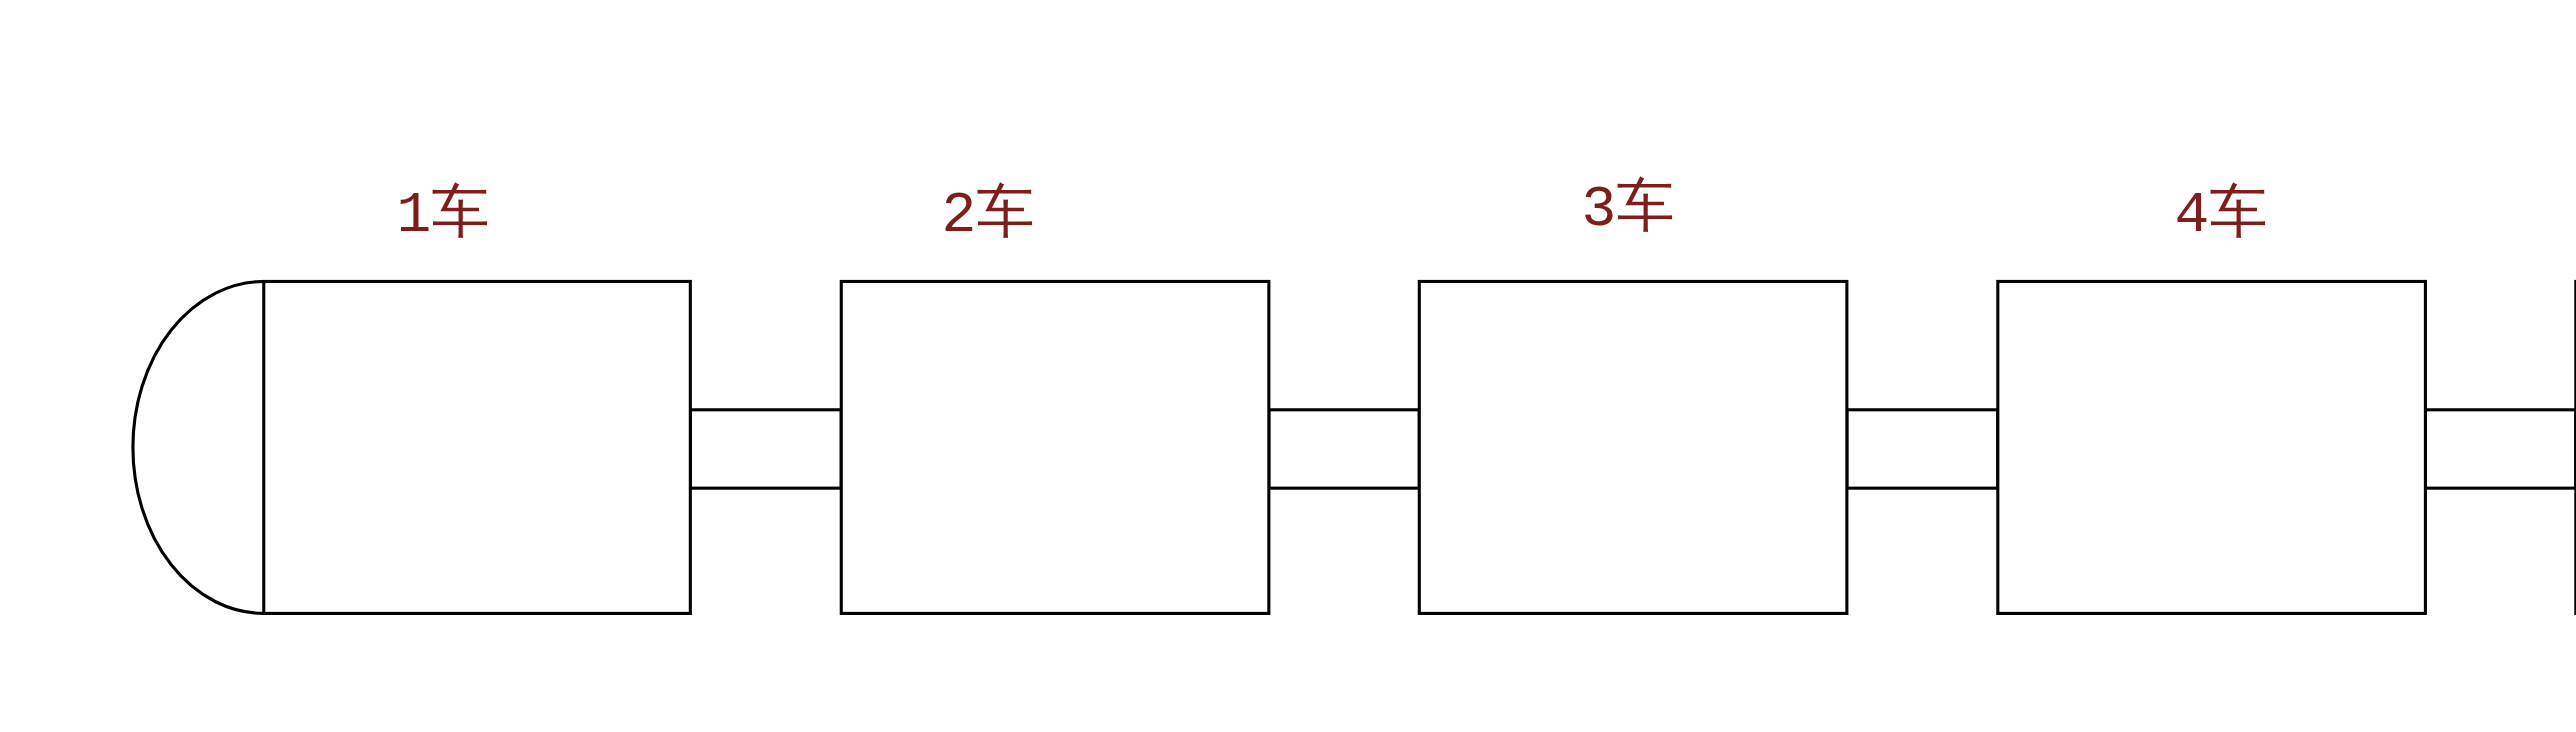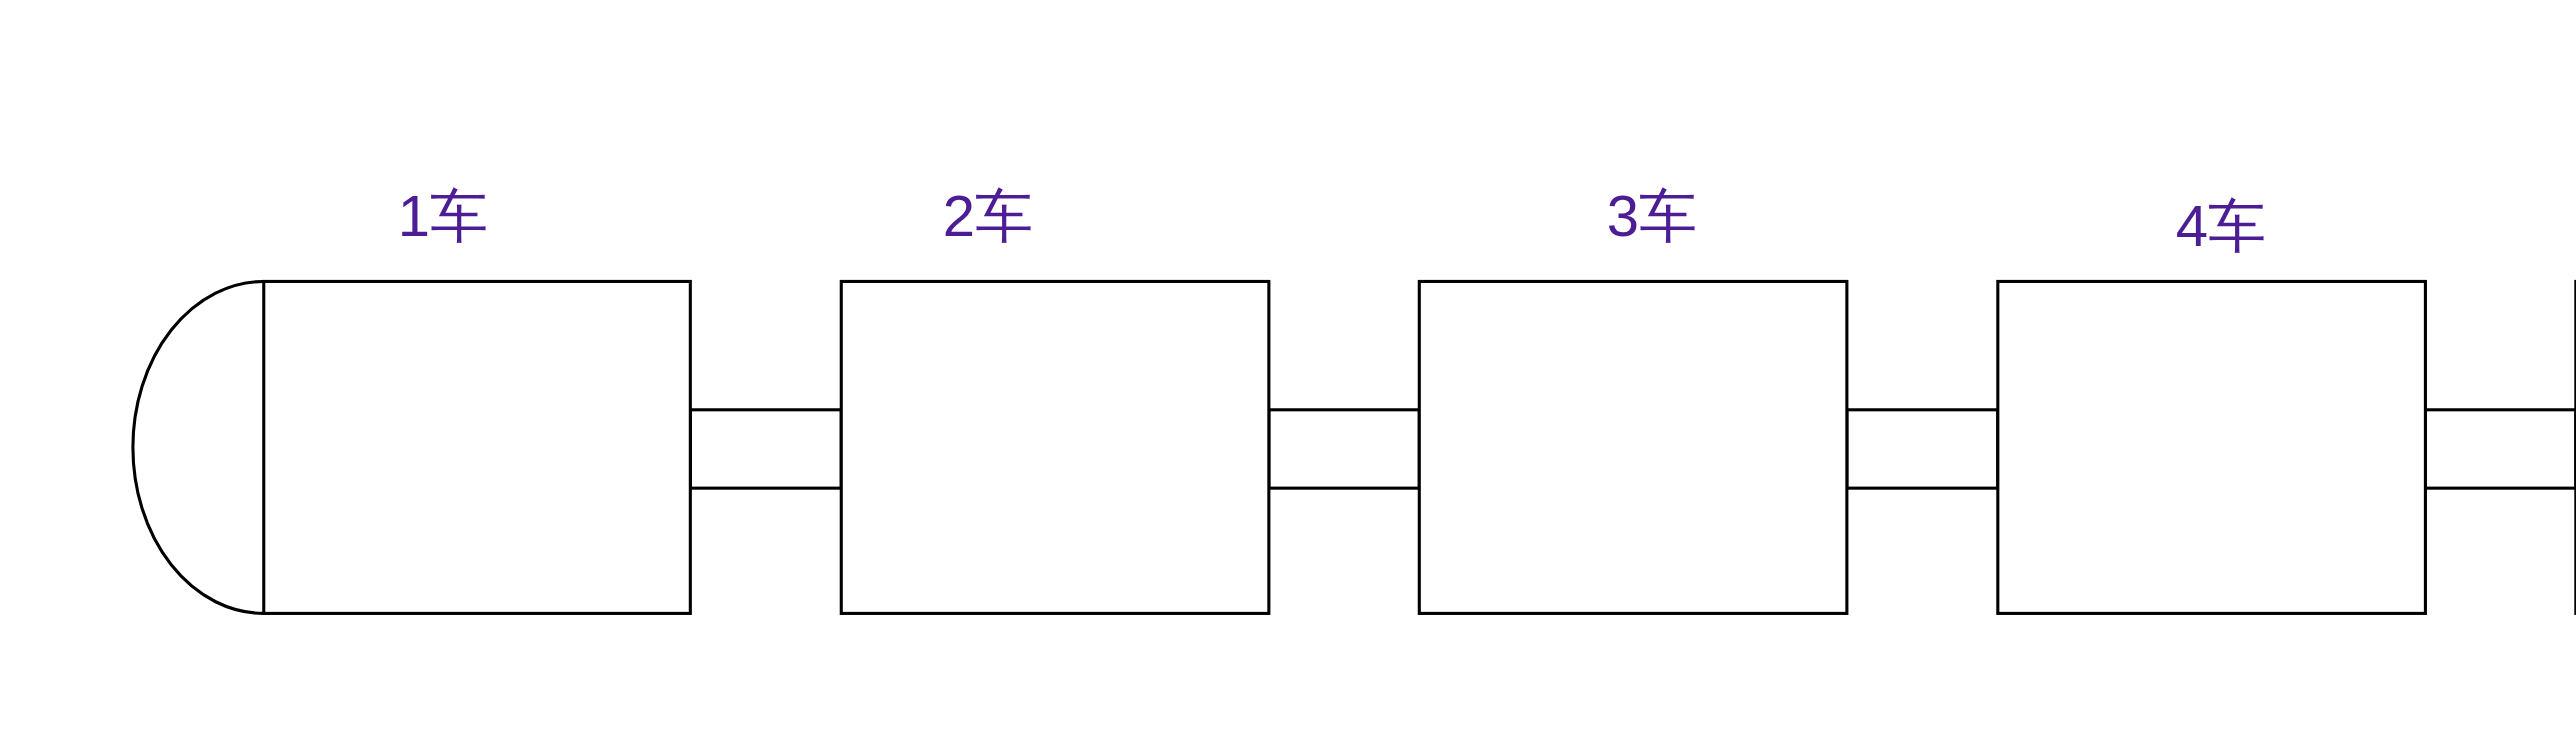--- a/index.html
+++ b/index.html
@@ -24,23 +24,23 @@
     top: 0;
     width: 3804px;
     height: 733px;
     display: block;
   }
   .car-label {
     position: absolute;
     transform: translateX(-50%);
     font-size: 58px;
     line-height: 1;
-    color: #4c1d95;
+    color: #7f1d1d;
     white-space: nowrap;
-    font-family: Liberation Sans, sans-serif;
+    font-family: Liberation Mono, monospace;
     font-weight: 400;
     letter-spacing: 0;
   }
 </style>
 </head>
 <body>
 
 <div id="stage">
 
   <svg id="train-svg" viewBox="0 0 7384 1422" xmlns="http://www.w3.org/2000/svg" preserveAspectRatio="none" aria-hidden="true">
@@ -61,18 +61,18 @@
         <rect x="2755" y="546" width="830" height="644" fill="#ffffff" stroke="#000000" stroke-width="6"></rect>
         <rect x="3878" y="546" width="830" height="644" fill="#ffffff" stroke="#000000" stroke-width="6"></rect>
         <rect x="5000" y="546" width="830" height="644" fill="#ffffff" stroke="#000000" stroke-width="6"></rect>
         <rect x="6113" y="546" width="825" height="644" fill="#ffffff" stroke="#000000" stroke-width="6"></rect>
       </g>
   </svg>
 
   <div id="labels">
       <div class="car-label" style="left: 443px; top: 187px;">1车</div>
       <div class="car-label" style="left: 988px; top: 187px;">2车</div>
-      <div class="car-label" style="left: 1628px; top: 187px; margin-left: 24px;">3车</div>
-      <div class="car-label" style="left: 2221px; top: 197px;">4车</div>
+      <div class="car-label" style="left: 1628px; top: 181px;">3车</div>
+      <div class="car-label" style="left: 2221px; top: 187px;">4车</div>
     </div>
 
 </div>
 
 
 </body></html>

